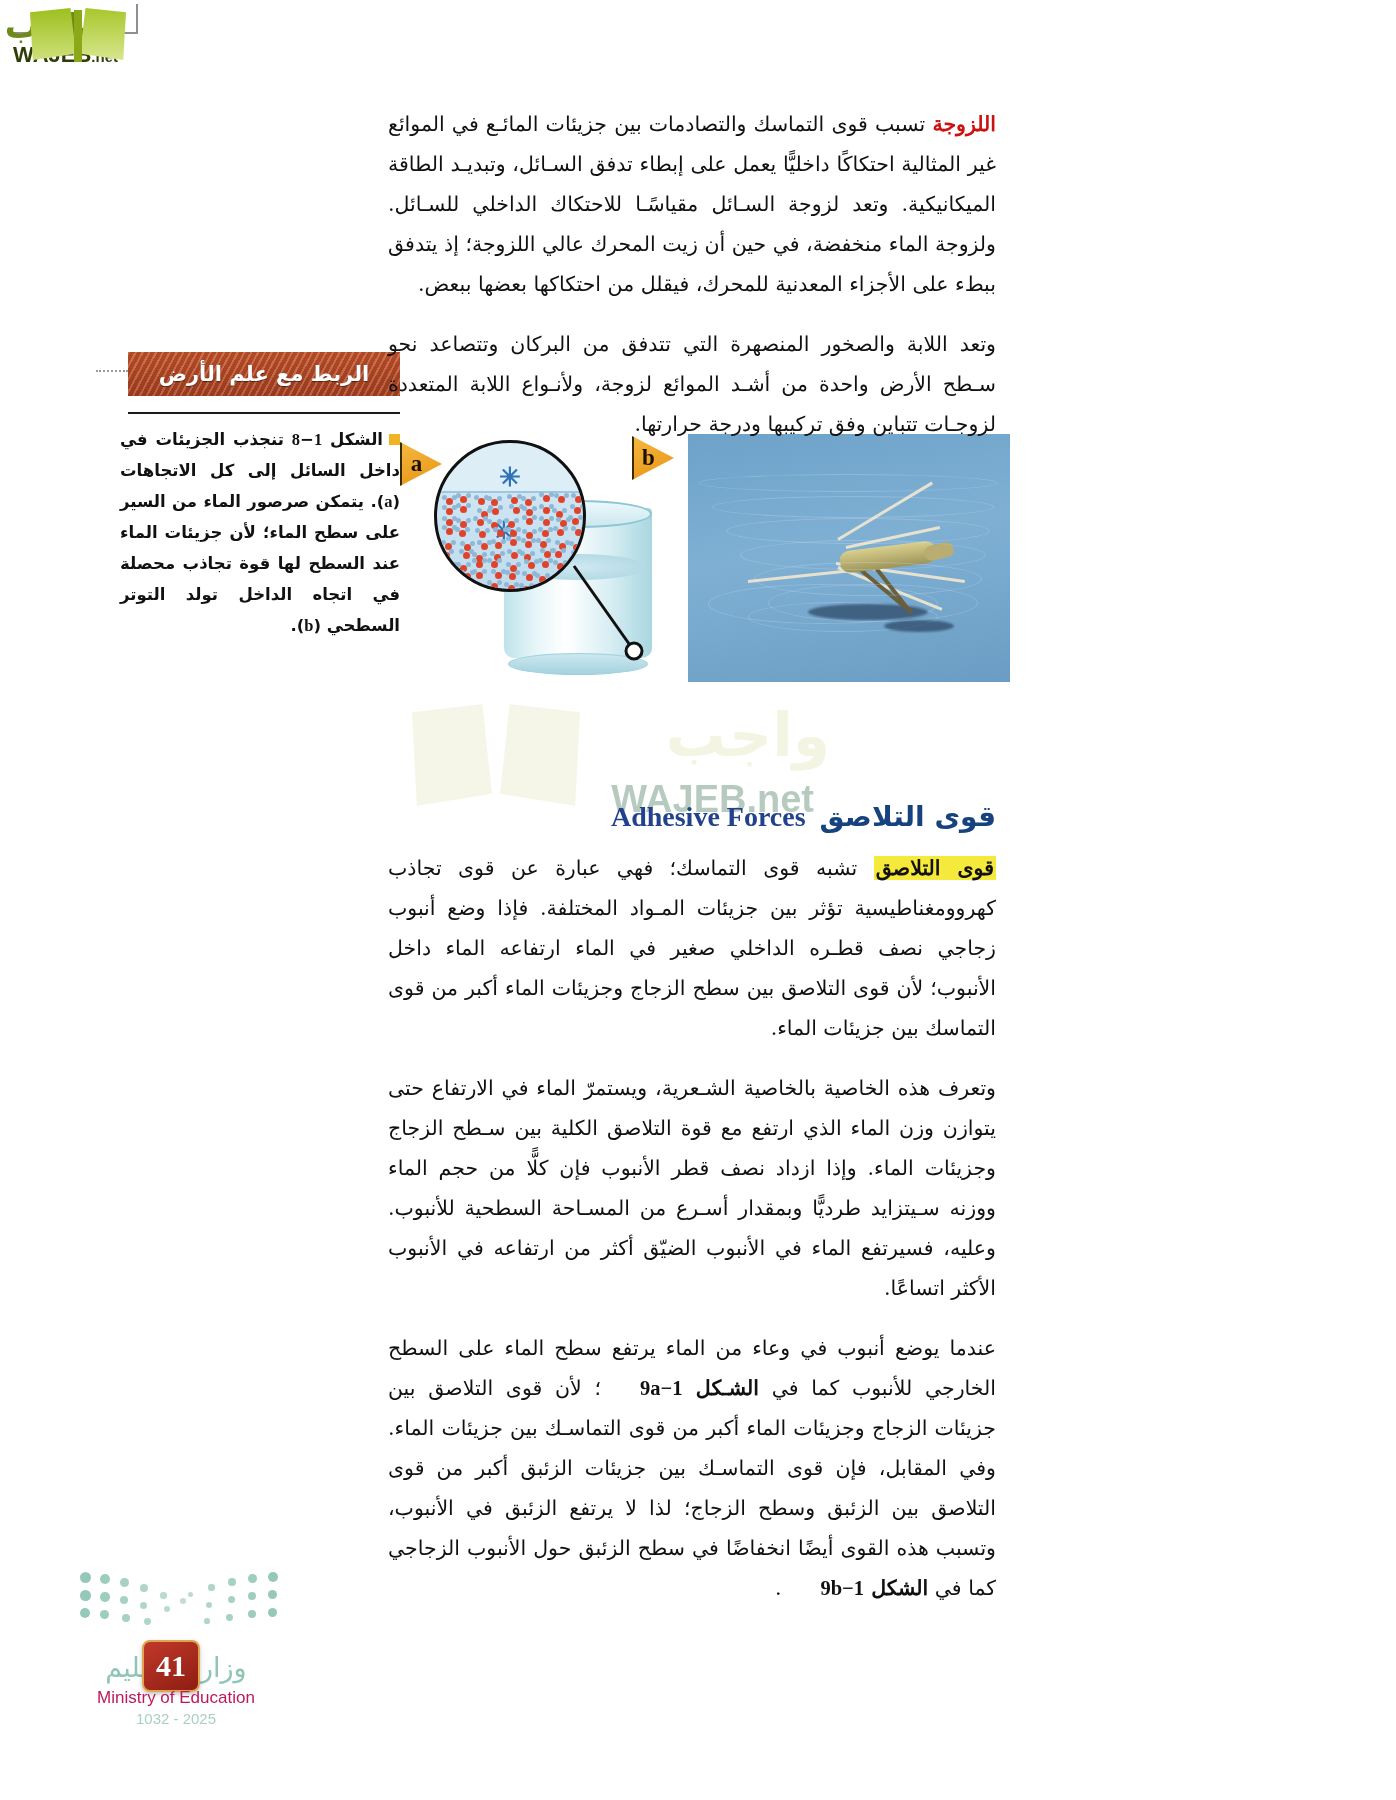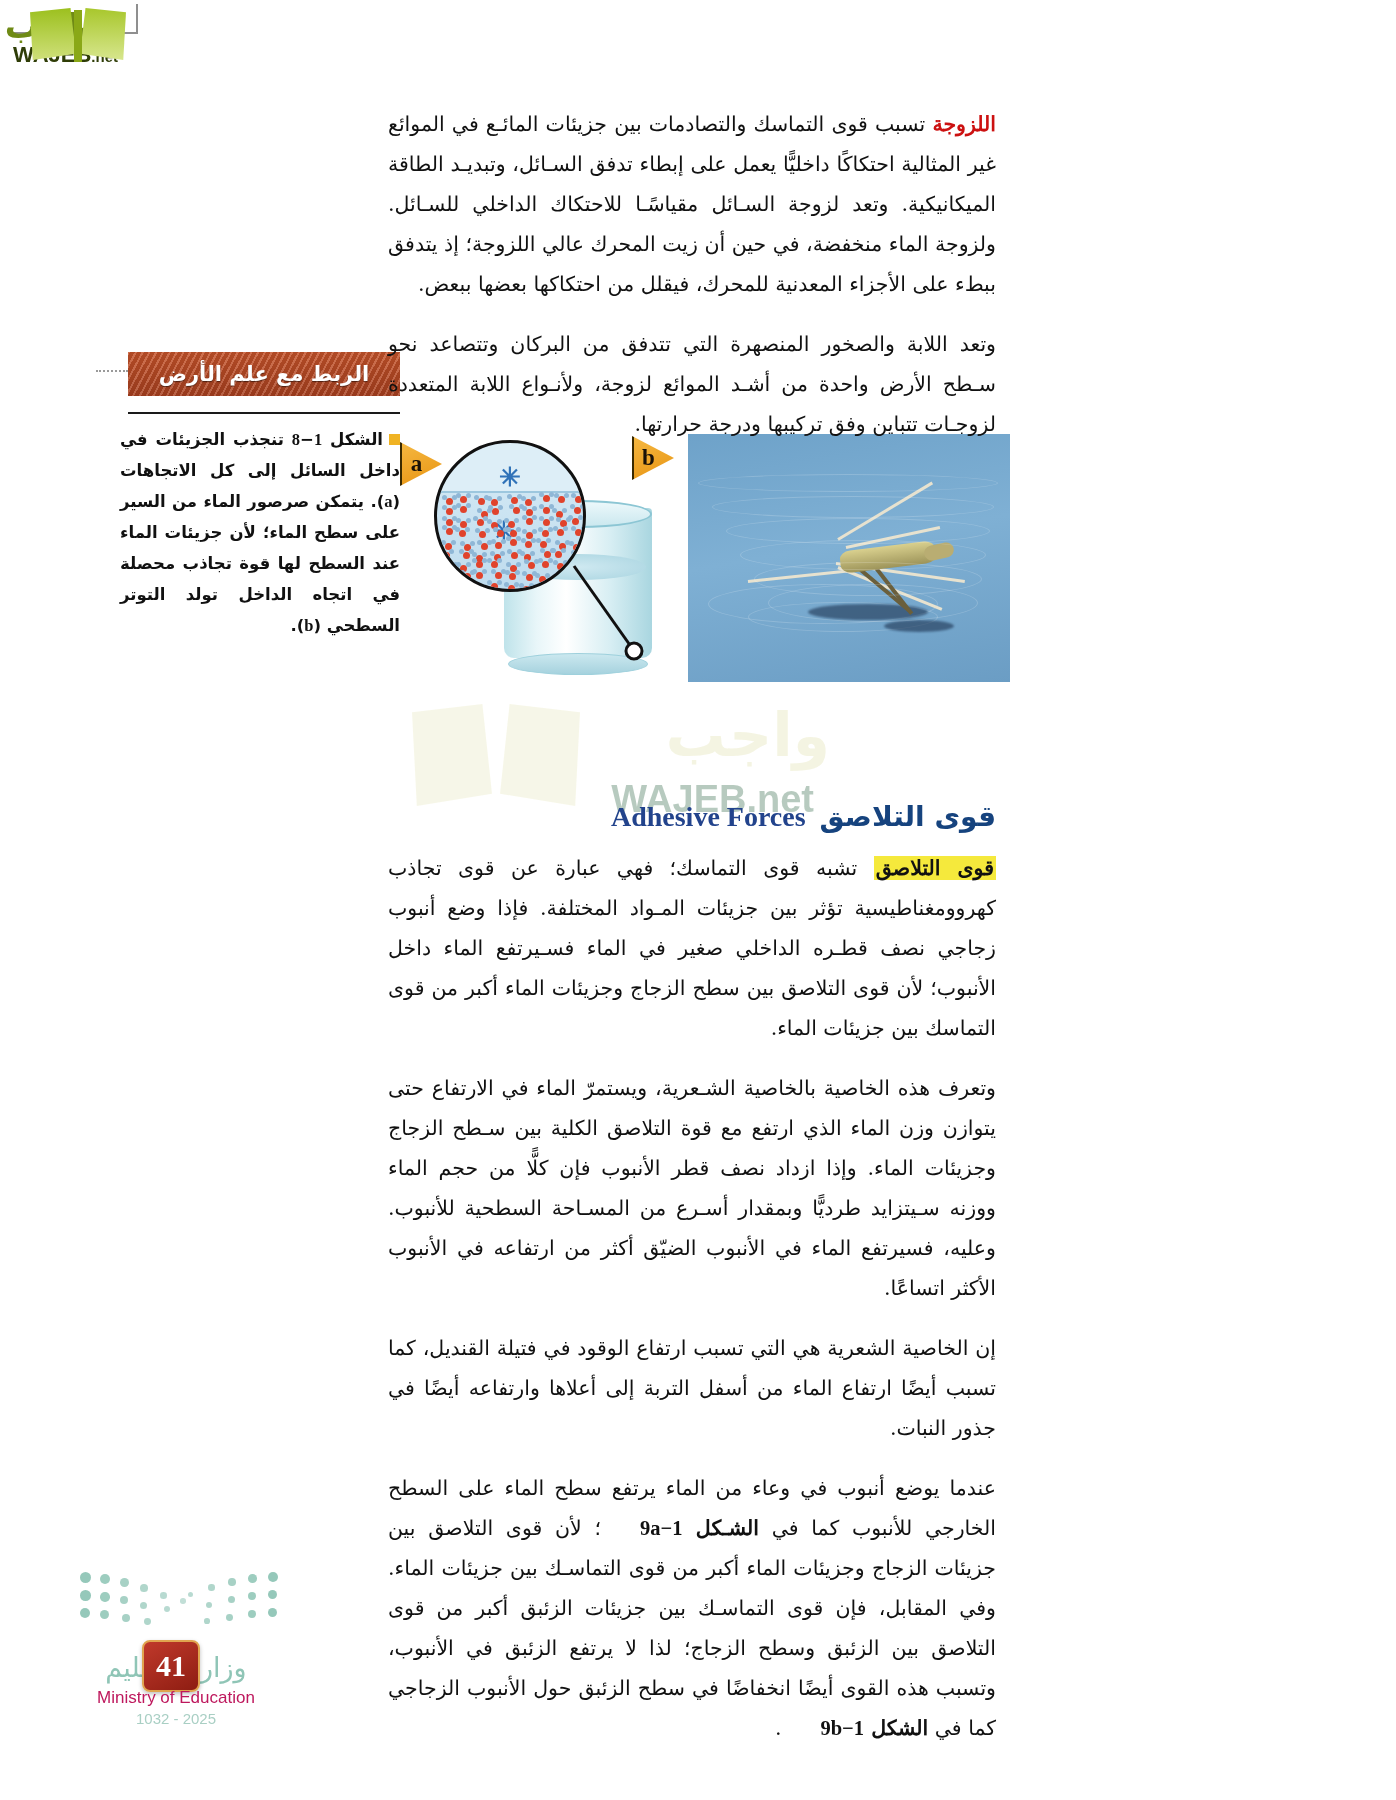--- a/index.html
+++ b/index.html
@@ -532,23 +532,22 @@
   <p class="para"><span class="term-red">اللزوجة</span><span> تسبب قوى التماسك والتصادمات بين جزيئات المائـع في الموائع غير المثالية احتكاكًا داخليًّا يعمل على إبطاء تدفق السـائل، وتبديـد الطاقة الميكانيكية. وتعد لزوجة السـائل مقياسًـا للاحتكاك الداخلي للسـائل. ولزوجة الماء منخفضة، في حين أن زيت المحرك عالي اللزوجة؛ إذ يتدفق ببطء على الأجزاء المعدنية للمحرك، فيقلل من احتكاكها بعضها ببعض.</span></p>
   <p class="para">وتعد اللابة والصخور المنصهرة التي تتدفق من البركان وتتصاعد نحو سـطح الأرض واحدة من أشـد الموائع لزوجة، ولأنـواع اللابة المتعددة لزوجـات تتباين وفق تركيبها ودرجة حرارتها.</p>
 </div>
 
 <div id="heading">
   <span class="ar">قوى التلاصق</span>
   <span class="en">Adhesive Forces</span>
 </div>
 
 <div id="col-main2" style="position:absolute; right:400px; top:848px; width:608px; direction:rtl;">
-  <p class="para"><span class="term-hl">قوى التلاصق</span><span> تشبه قوى التماسك؛ فهي عبارة عن قوى تجاذب كهروومغناطيسية تؤثر بين جزيئات المـواد المختلفة. فإذا وضع أنبوب زجاجي نصف قطـره الداخلي صغير في الماء فسـيرتفع الماء داخل الأنبوب؛ لأن قوى التلاصق بين سطح الزجاج وجزيئات الماء أكبر من قوى التماسك بين جزيئات الماء.</span></p>
+  <p class="para"><span class="term-hl">قوى التلاصق</span><span> تشبه قوى التماسك؛ فهي عبارة عن قوى تجاذب كهروومغناطيسية تؤثر بين جزيئات المـواد المختلفة. فإذا وضع أنبوب زجاجي نصف قطـره الداخلي صغير في الماء ارتفاعه الماء داخل الأنبوب؛ لأن قوى التلاصق بين سطح الزجاج وجزيئات الماء أكبر من قوى التماسك بين جزيئات الماء.</span></p>
   <p class="para">وتعرف هذه الخاصية بالخاصية الشـعرية، ويستمرّ الماء في الارتفاع حتى يتوازن وزن الماء الذي ارتفع مع قوة التلاصق الكلية بين سـطح الزجاج وجزيئات الماء. وإذا ازداد نصف قطر الأنبوب فإن كلًّا من حجم الماء ووزنه سـيتزايد طرديًّا وبمقدار أسـرع من المسـاحة السطحية للأنبوب. وعليه، فسيرتفع الماء في الأنبوب الضيّق أكثر من ارتفاعه في الأنبوب الأكثر اتساعًا.</p>
-  <p class="para">إن الخاصية الشعرية هي التي تسبب ارتفاع الوقود في فتيلة القنديل، كما تسبب أيضًا ارتفاع الماء من أسفل التربة إلى أعلاها وارتفاعه أيضًا في جذور النبات.</p>
   <p class="para"><span>عندما يوضع أنبوب في وعاء من الماء يرتفع سطح الماء على السطح الخارجي للأنبوب كما في </span><span class="bold-ref">الشـكل <span class="lat">1−9a</span></span><span>؛ لأن قوى التلاصق بين جزيئات الزجاج وجزيئات الماء أكبر من قوى التماسـك بين جزيئات الماء. وفي المقابل، فإن قوى التماسـك بين جزيئات الزئبق أكبر من قوى التلاصق بين الزئبق وسطح الزجاج؛ لذا لا يرتفع الزئبق في الأنبوب، وتسبب هذه القوى أيضًا انخفاضًا في سطح الزئبق حول الأنبوب الزجاجي كما في </span><span class="bold-ref">الشكل <span class="lat">1−9b</span></span><span>.</span></p>
 </div>
 
 <div id="footer">
   <div id="foot-dots">
       <i style="left: 6px; top: 0px; width: 11px; height: 11px; opacity: 0.95;"></i>
       <i style="left: 26px; top: 2px; width: 9.9px; height: 9.9px; opacity: 0.87;"></i>
       <i style="left: 46px; top: 6px; width: 8.8px; height: 8.8px; opacity: 0.79;"></i>
       <i style="left: 66px; top: 12px; width: 7.7px; height: 7.7px; opacity: 0.71;"></i>
       <i style="left: 86px; top: 20px; width: 6.6px; height: 6.6px; opacity: 0.63;"></i>

